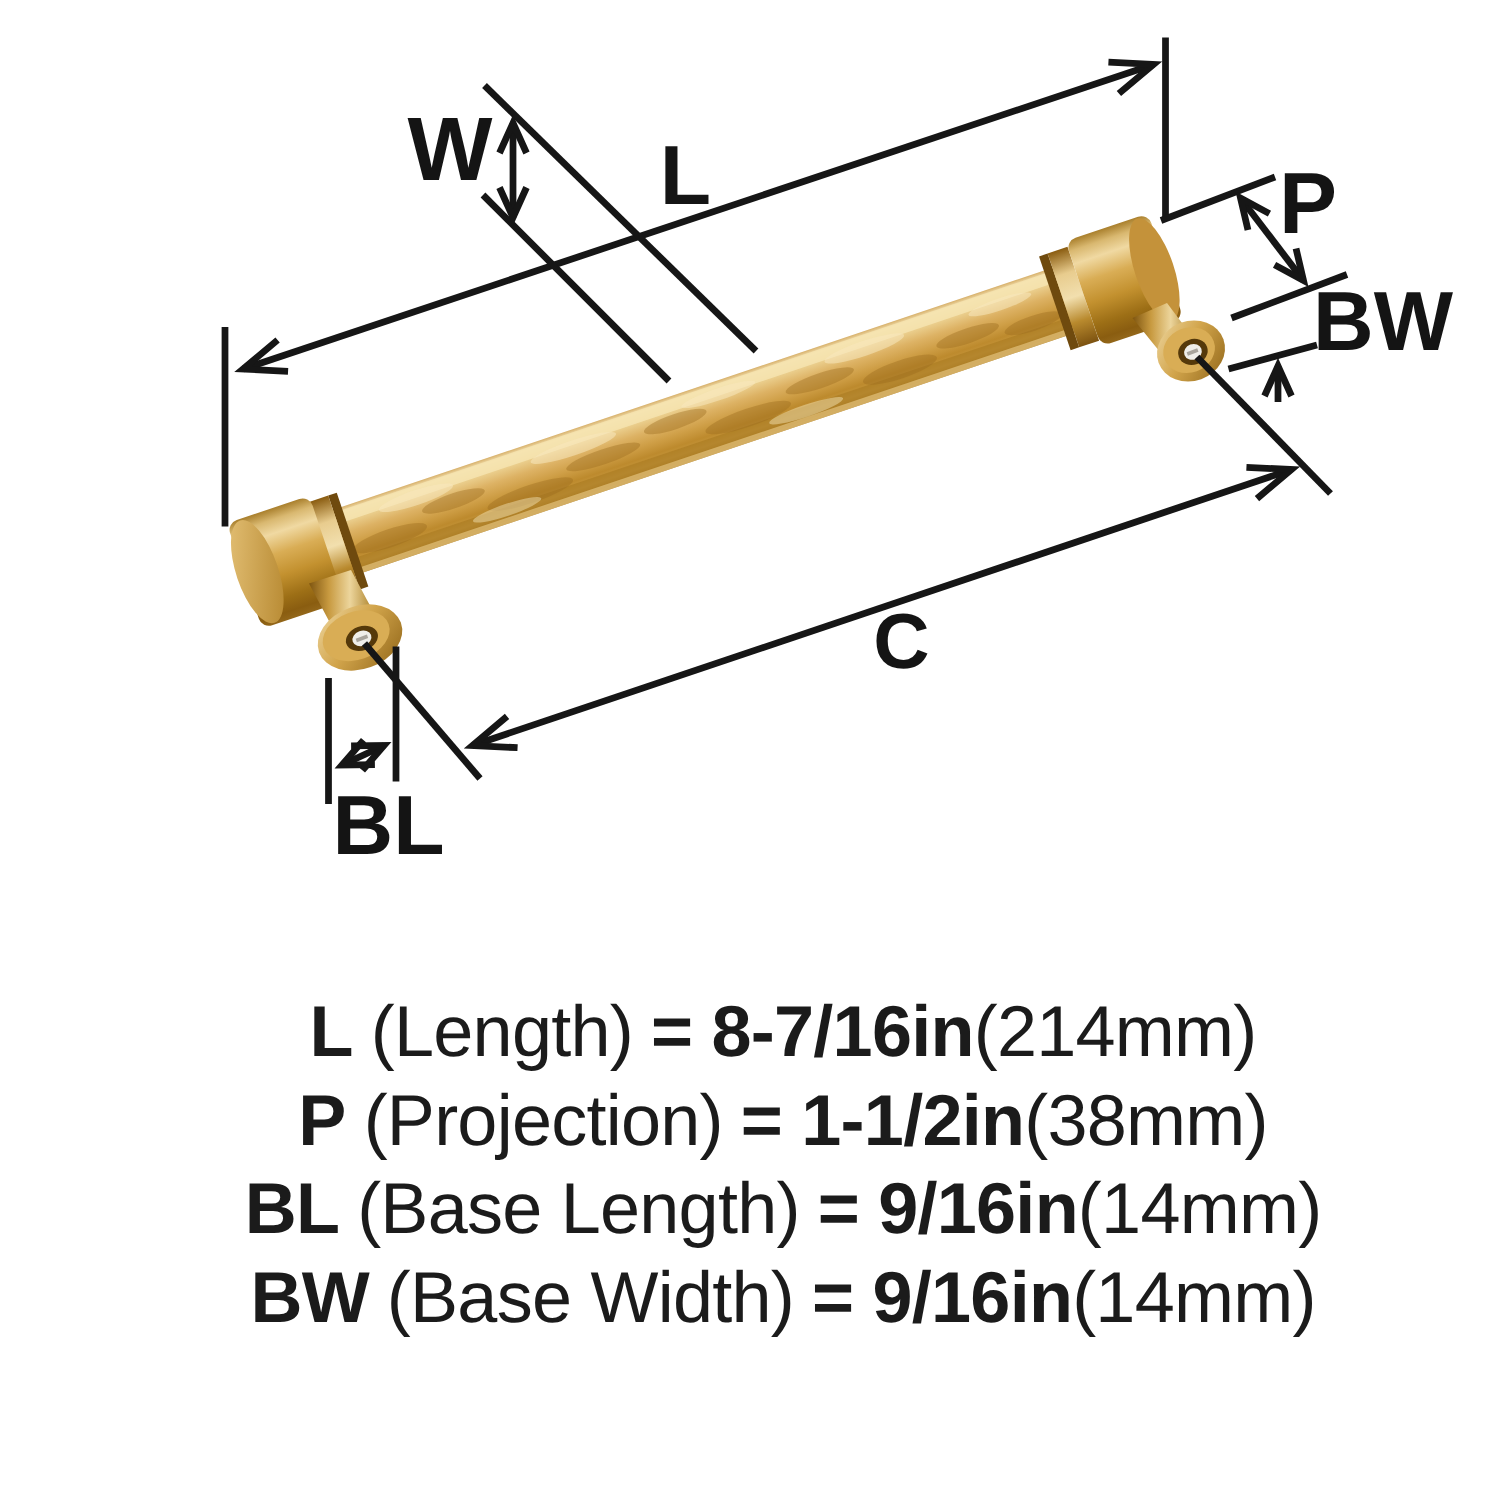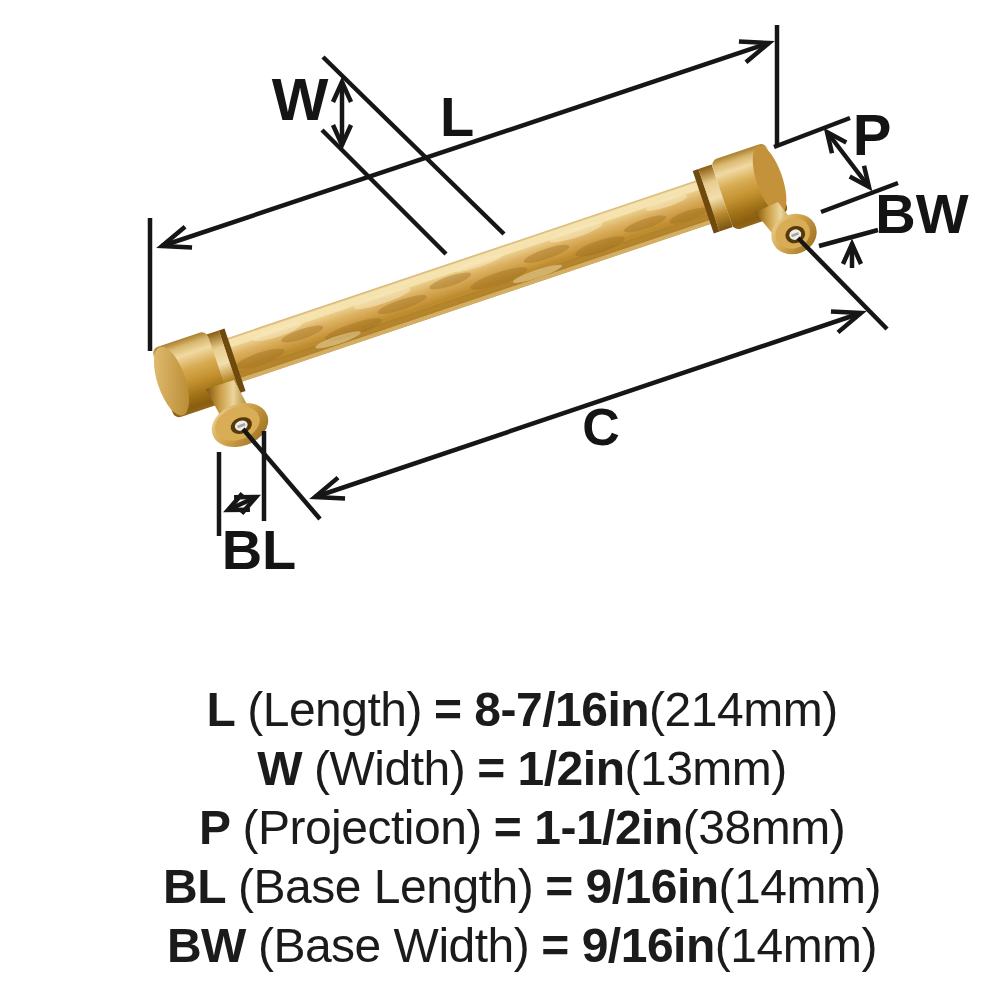--- a/index.html
+++ b/index.html
@@ -3,21 +3,21 @@
 <meta charset="utf-8">
 <title>Diagram</title>
 <style>
   html,body{margin:0;padding:0;}
   body{
     width:1000px;height:1000px;background:#ffffff;position:relative;overflow:hidden;
     font-family:"Liberation Sans", sans-serif;
   }
   .stage{position:absolute;inset:0;}
   svg.diagram{position:absolute;top:0;left:0;display:block;}
-  .specs{position:absolute;top:621px;left:0;width:967px;}
+  .specs{position:absolute;top:600px;left:0;width:967px;}
   .spec-row{
     display:block;text-align:center;height:59px;line-height:59px;
     font-size:48px;color:#1b1b1b;white-space:pre;letter-spacing:-0.5px;
   }
   .sym{font-weight:700;margin-right:12px;}
   .nm{font-weight:400;margin-right:12px;}
   .val{font-weight:700;}
   .met{font-weight:400;}
   .dim-label{font-weight:700;fill:#141414;}
 </style>
@@ -173,23 +173,20 @@
       <text class="dim-label" x="601" y="445" font-size="52">C</text>
       <text class="dim-label" x="259" y="569" font-size="56">BL</text>
     </g>
   </svg>
 
   <div class="specs">
     <div class="spec-row">
       <span class="sym">L</span><span class="nm">(Length)</span><span class="val">= 8-7/16in</span><span class="met">(214mm)</span>
     </div>
     <div class="spec-row">
-      <span class="sym">W</span><span class="nm">(Width)</span><span class="val">= 1/2in</span><span class="met">(13mm)</span>
-    </div>
-    <div class="spec-row">
       <span class="sym">P</span><span class="nm">(Projection)</span><span class="val">= 1-1/2in</span><span class="met">(38mm)</span>
     </div>
     <div class="spec-row">
       <span class="sym">BL</span><span class="nm">(Base Length)</span><span class="val">= 9/16in</span><span class="met">(14mm)</span>
     </div>
     <div class="spec-row">
       <span class="sym">BW</span><span class="nm">(Base Width)</span><span class="val">= 9/16in</span><span class="met">(14mm)</span>
     </div>
   </div>
 </div>

